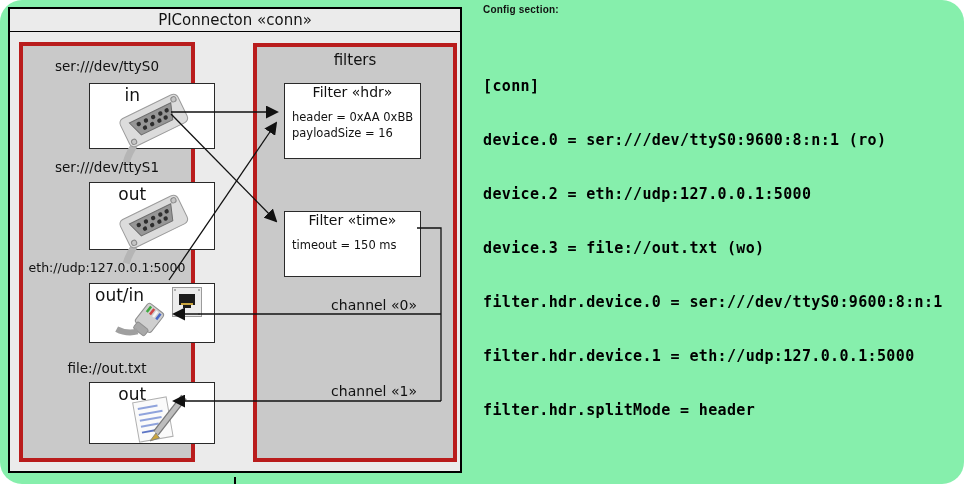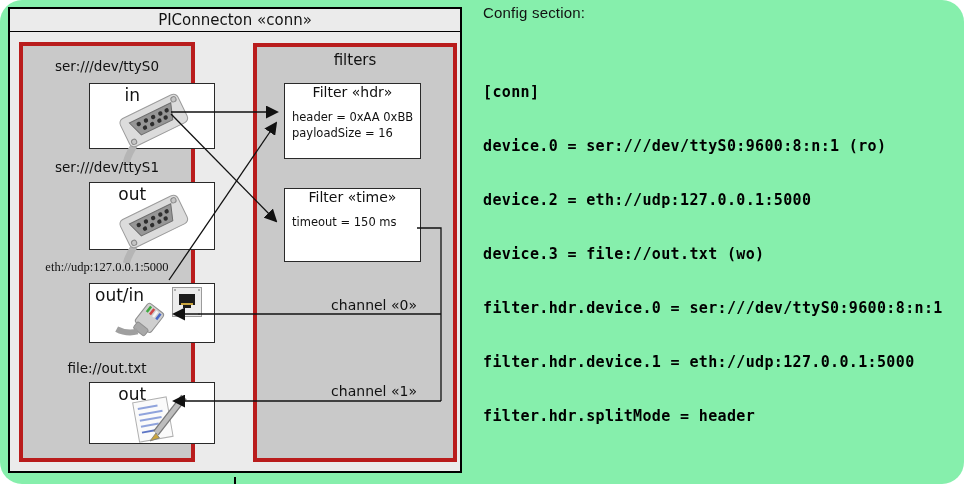--- a/index.html
+++ b/index.html
@@ -12,21 +12,21 @@
   .diagram-title{position:absolute;left:0;top:0;width:100%;height:22px;line-height:22px;
                  text-align:center;font-size:15px;border-bottom:1px solid #000;}
 
   
   .panel{position:absolute;background:#c9c9c9;border:4px solid #b91c1c;box-sizing:border-box;}
   .devices-panel{left:9px;top:33px;width:176px;height:420px;}
   .filters-panel{left:243px;top:34px;width:204px;height:419px;}
   .filters-title{position:absolute;top:4px;left:0;width:100%;text-align:center;font-size:15px;}
 
   .dev-label{position:absolute;left:0;width:100%;text-align:center;font-size:13.5px;white-space:nowrap;}
-  .dev-label.small{font-size:12.5px;font-family:Liberation Serif, serif;}
+  .dev-label.small{font-size:12.5px;}
   .dev-box{position:absolute;left:26px;width:126px;background:#fff;border:1px solid #2a2a2a;
            box-sizing:border-box;margin-left:40px;}
   .port{position:absolute;top:1px;left:0;width:68%;text-align:center;font-size:17px;line-height:20px;}
   .port.left{left:5px;width:auto;text-align:right;}
 
   .filter-box{position:absolute;left:27px;width:137px;background:#fff;border:1px solid #2a2a2a;
               box-sizing:border-box;}
   .filter-title{text-align:center;font-size:14px;}
   .filter-attrs{margin:9px 0 0 7px;font-size:11.5px;line-height:16px;}
 
@@ -34,21 +34,21 @@
 
   .wires{position:absolute;left:0;top:0;width:450px;height:462px;z-index:5;pointer-events:none;overflow:visible;}
 
   .icon-svg{position:absolute;overflow:visible;}
 
   .caret-mark{position:absolute;left:234px;top:477px;width:2px;height:7px;background:#000;}
 
   
   .config{position:absolute;left:483px;top:4px;width:478px;}
   .config-heading{font-family:"Liberation Sans","DejaVu Sans",sans-serif;
-                  font-weight:normal;font-size:15px;letter-spacing:0.2px;}
+                  font-weight:bold;font-size:10px;letter-spacing:0.2px;}
   .config-lines{margin-top:26px;font-family:"DejaVu Sans Mono","Liberation Mono",monospace;
                 font-size:15px;line-height:18px;font-weight:700;letter-spacing:0.35px;
                 white-space:pre;color:#000;}
 </style>
 </head>
 <body>
 
 <div class="stage">
 
   <div class="diagram">
@@ -150,21 +150,21 @@
       <div class="filters-title">filters</div>
 
       <div class="filter-box" style="top:36px;height:76px">
         <div class="filter-title">Filter «hdr»</div>
         <div class="filter-attrs">
           <div>header = 0xAA 0xBB</div>
           <div>payloadSize = 16</div>
         </div>
       </div>
 
-      <div class="filter-box" style="top:141px;height:74px">
+      <div class="filter-box" style="top:164px;height:66px">
         <div class="filter-title">Filter «time»</div>
         <div class="filter-attrs">
           <div>timeout = 150 ms</div>
         </div>
       </div>
 
       <div class="channel-label" style="top:250px">channel «0»</div>
       <div class="channel-label" style="top:336px">channel «1»</div>
     </div>
 

